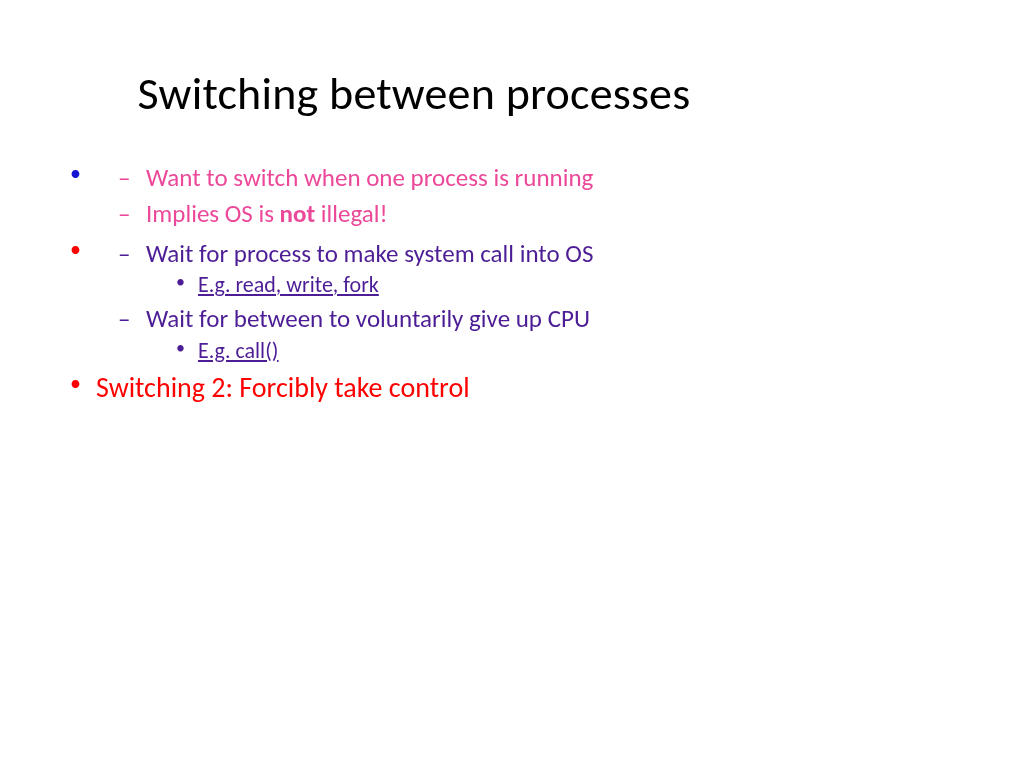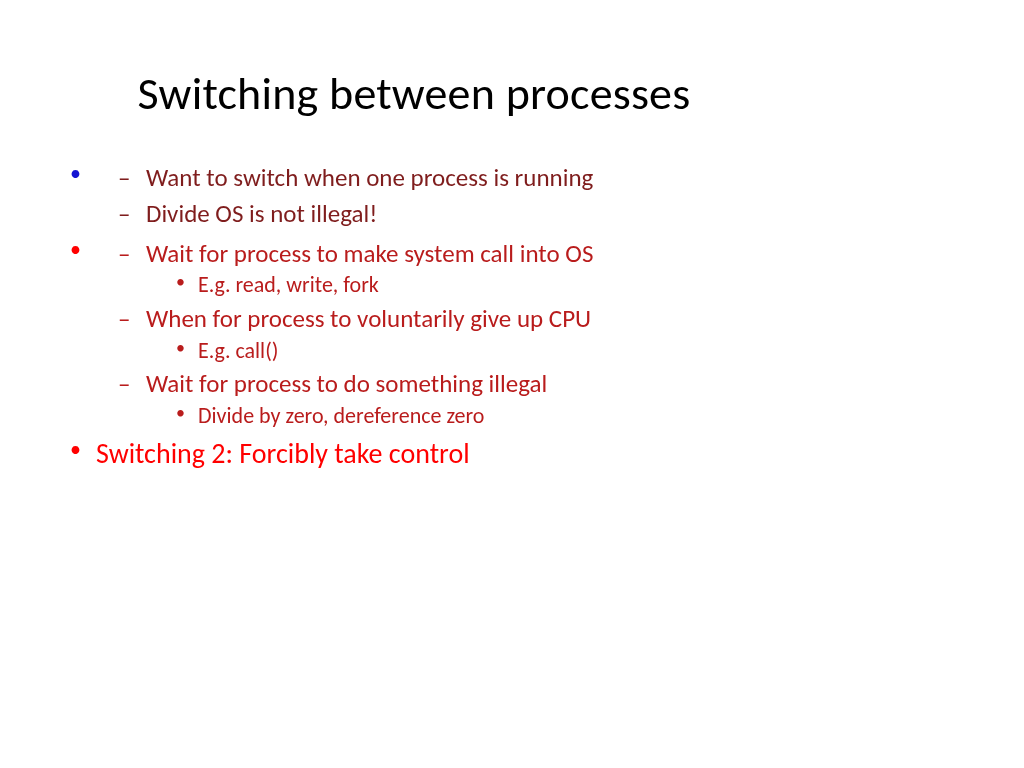--- a/index.html
+++ b/index.html
@@ -59,77 +59,70 @@
     top: 0;
     font-size: 25px;
   }
   .lvl3 > li {
     position: relative;
     padding-left: 30px;
     font-size: 22px;
     line-height: 1.35;
     margin-bottom: 2px;
     margin-left: 22px;
+    text-decoration: underline;
   }
   .lvl3 > li::before {
     content: "•";
     position: absolute;
     left: 8px;
     top: 0;
     font-size: 18px;
   }
   .blue { color: #1414d2; }
   .blue::before { color: #1414d2; }
   .red  { color: #ff0000; }
   .red::before  { color: #ff0000; }
-  .bold { font-weight: normal; }
+  .bold { font-weight: bold; }
 </style>
 </head>
 <body>
 
 <div class="slide">
 
   <div class="title">Switching between processes</div>
 
   <ul class="lvl1">
 
     <li class="blue">
-      <ul class="lvl2" style="color:#7f1d1d">
+      <ul class="lvl2" style="color:#ec4899">
         <li>
           <span>Want to switch when one process is running</span>
         </li>
         <li>
-          <span>Divide OS is </span><span class="bold">not</span><span> illegal!</span>
+          <span>Implies OS is </span><span class="bold">not</span><span> illegal!</span>
         </li>
       </ul>
     </li>
 
     <li class="red">
-      <ul class="lvl2" style="color:#b91c1c">
+      <ul class="lvl2" style="color:#4c1d95">
         <li>
           <span>Wait for process to make system call into OS</span>
           <ul class="lvl3">
             <li>
               <span>E.g. read, write, fork</span>
             </li>
           </ul>
         </li>
         <li>
-          <span>When for process to voluntarily give up CPU</span>
+          <span>Wait for between to voluntarily give up CPU</span>
           <ul class="lvl3">
             <li>
               <span>E.g. call()</span>
-            </li>
-          </ul>
-        </li>
-        <li>
-          <span>Wait for process to do something illegal</span>
-          <ul class="lvl3">
-            <li>
-              <span>Divide by zero, dereference zero</span>
             </li>
           </ul>
         </li>
       </ul>
     </li>
 
     <li class="red">
       <span>Switching 2: Forcibly take control</span>
     </li>
 

